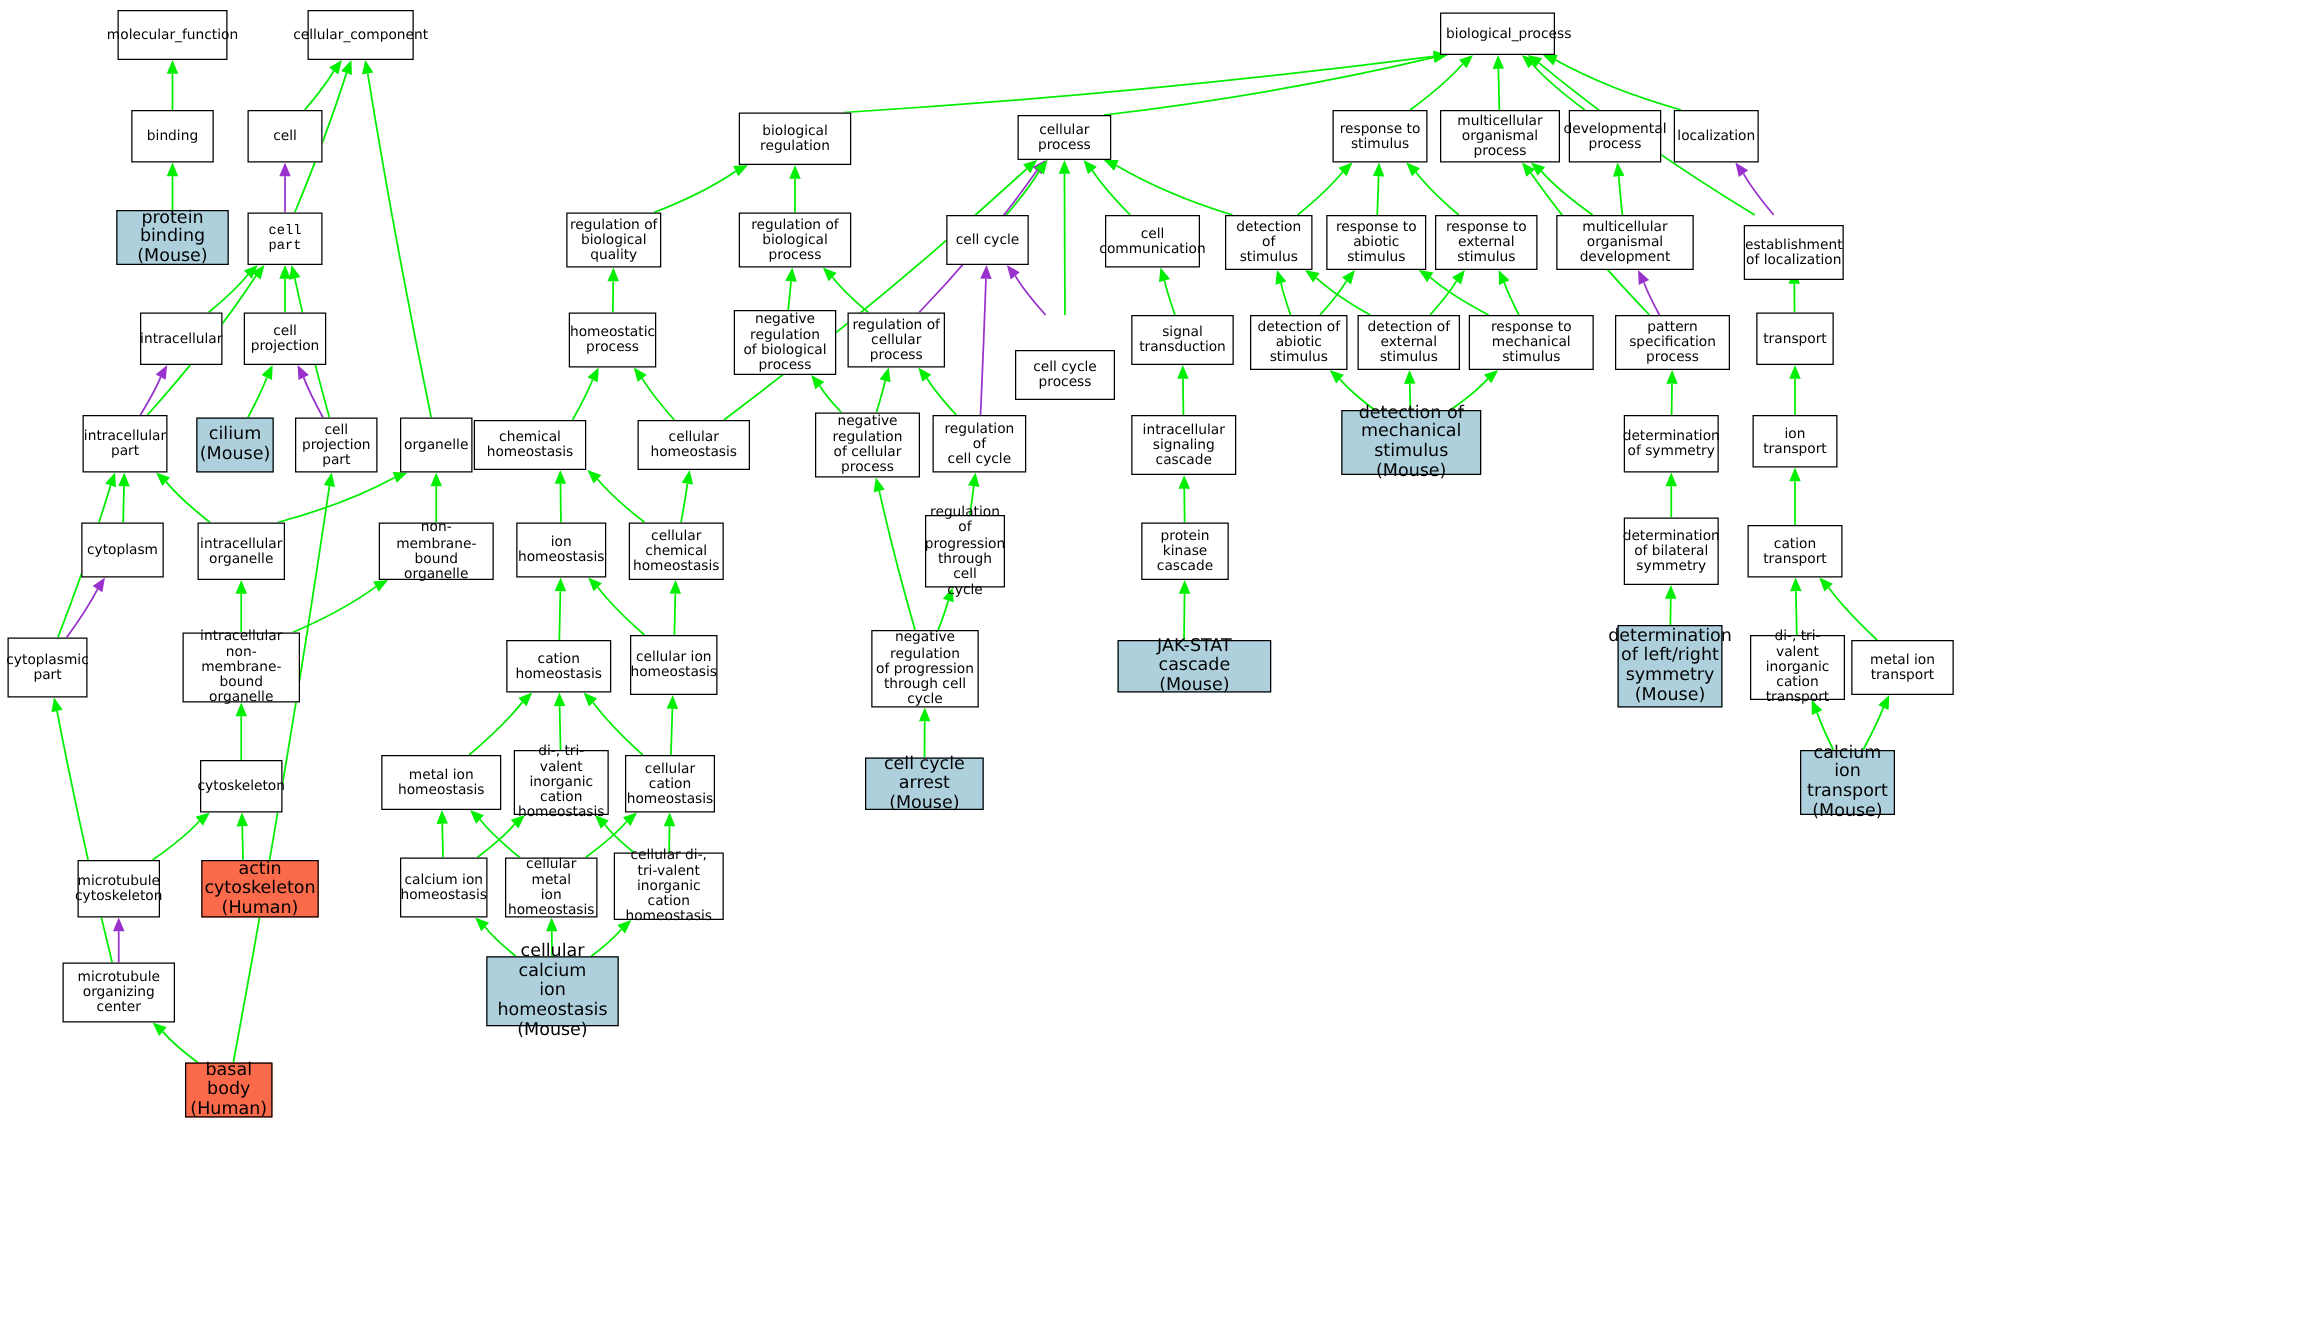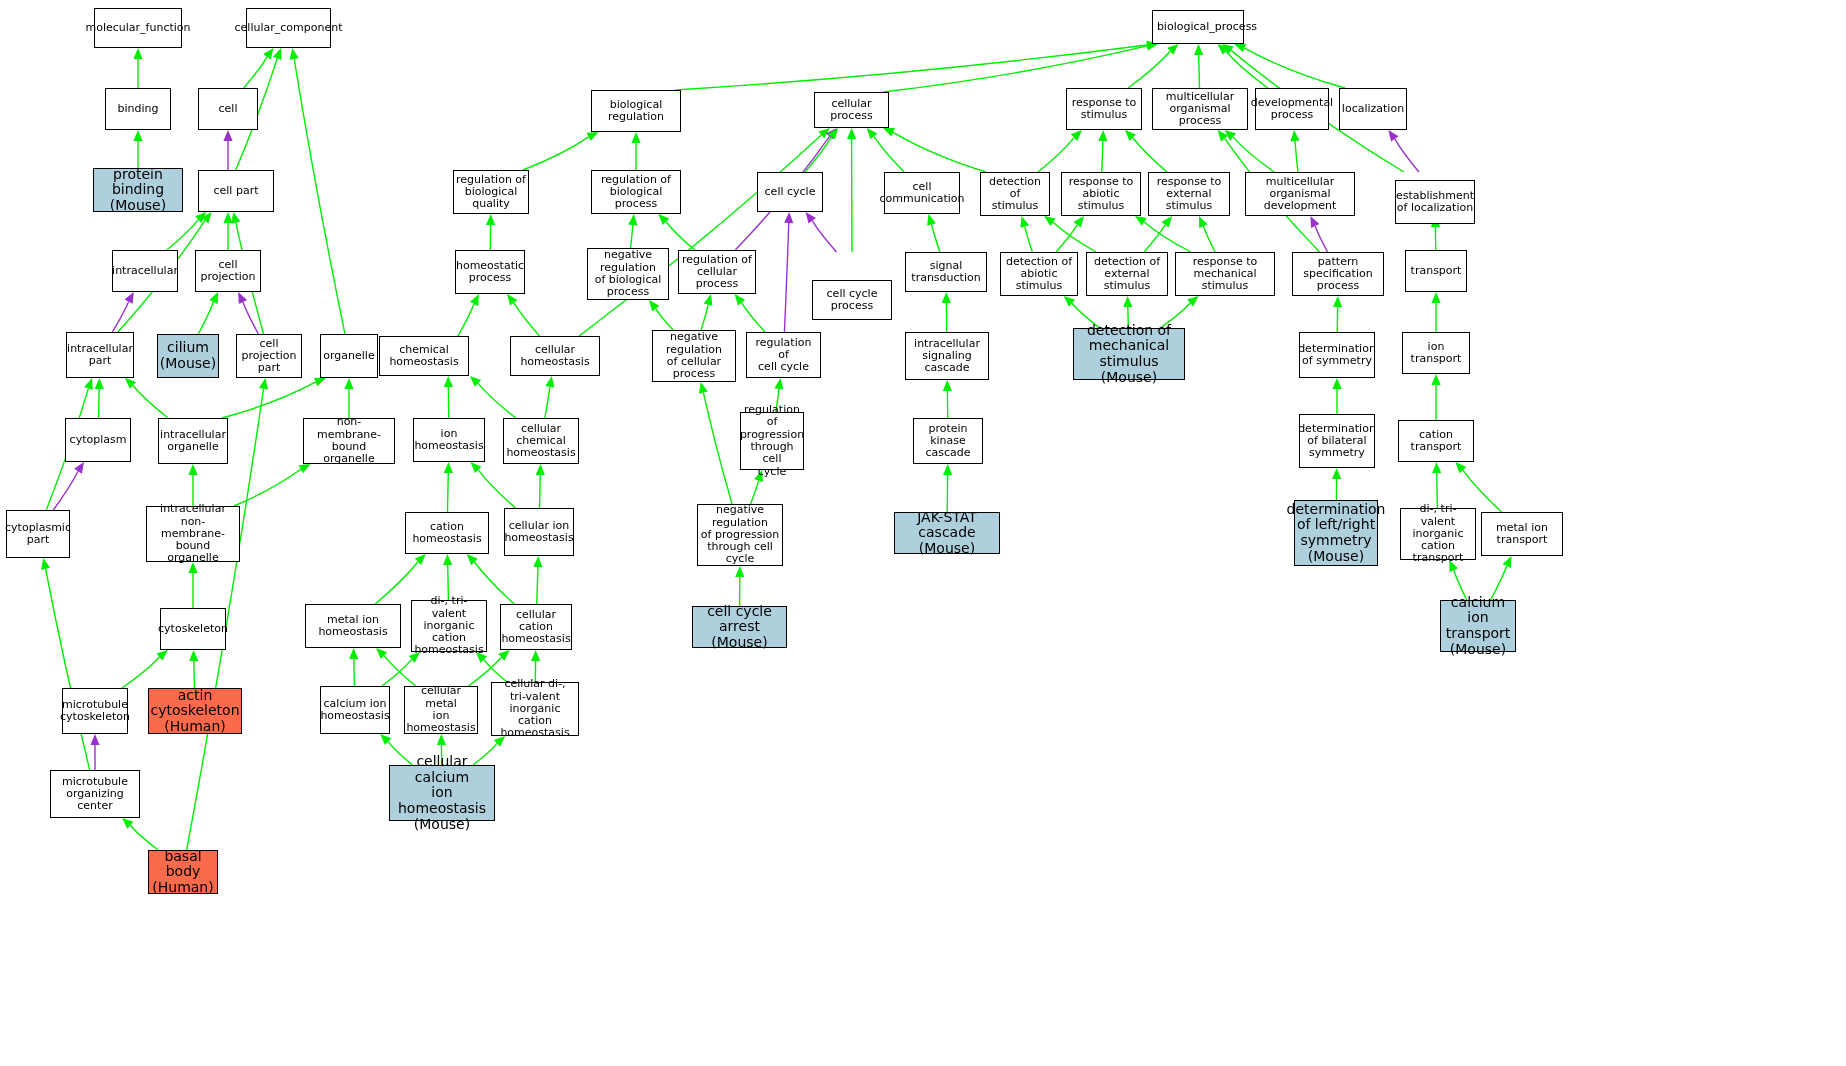--- a/index.html
+++ b/index.html
@@ -307,21 +307,21 @@
         <span class="lbl">developmental
 process</span>
       </div>
       <div class="node plain" style="left: 1339px; top: 88px; width: 68px; height: 42px;">
         <span class="lbl">localization</span>
       </div>
       <div class="node mouse" style="left: 93px; top: 168px; width: 90px; height: 44px;">
         <span class="lbl">protein binding
 (Mouse)</span>
       </div>
-      <div class="node plain" style="left: 198px; top: 170px; width: 76px; height: 42px;">
+      <div class="node plain" style="left: 198px; top: 170px; width: 60px; height: 42px; font-family: Liberation Mono, monospace;">
         <span class="lbl">cell part</span>
       </div>
       <div class="node plain" style="left: 453px; top: 170px; width: 76px; height: 44px;">
         <span class="lbl">regulation of
 biological quality</span>
       </div>
       <div class="node plain" style="left: 591px; top: 170px; width: 90px; height: 44px;">
         <span class="lbl">regulation of
 biological process</span>
       </div>
@@ -492,21 +492,21 @@
       <div class="node plain" style="left: 504px; top: 508px; width: 70px; height: 48px;">
         <span class="lbl">cellular ion
 homeostasis</span>
       </div>
       <div class="node plain" style="left: 697px; top: 504px; width: 86px; height: 62px;">
         <span class="lbl">negative regulation
 of progression
 through cell
 cycle</span>
       </div>
-      <div class="node mouse" style="left: 894px; top: 512px; width: 106px; height: 42px;">
+      <div class="node mouse" style="left: 894px; top: 512px; width: 123px; height: 42px;">
         <span class="lbl">JAK-STAT cascade
 (Mouse)</span>
       </div>
       <div class="node mouse" style="left: 1294px; top: 500px; width: 84px; height: 66px;">
         <span class="lbl">determination
 of left/right
 symmetry
 (Mouse)</span>
       </div>
       <div class="node plain" style="left: 1400px; top: 508px; width: 76px; height: 52px;">
@@ -534,21 +534,21 @@
       </div>
       <div class="node mouse" style="left: 1440px; top: 600px; width: 76px; height: 52px;">
         <span class="lbl">calcium ion
 transport
 (Mouse)</span>
       </div>
       <div class="node plain" style="left: 62px; top: 688px; width: 66px; height: 46px;">
         <span class="lbl">microtubule
 cytoskeleton</span>
       </div>
-      <div class="node human" style="left: 148px; top: 688px; width: 94px; height: 46px;">
+      <div class="node human" style="left: 161px; top: 688px; width: 94px; height: 46px;">
         <span class="lbl">actin cytoskeleton
 (Human)</span>
       </div>
       <div class="node plain" style="left: 320px; top: 686px; width: 70px; height: 48px;">
         <span class="lbl">calcium ion
 homeostasis</span>
       </div>
       <div class="node plain" style="left: 404px; top: 686px; width: 74px; height: 48px;">
         <span class="lbl">cellular metal
 ion homeostasis</span>

